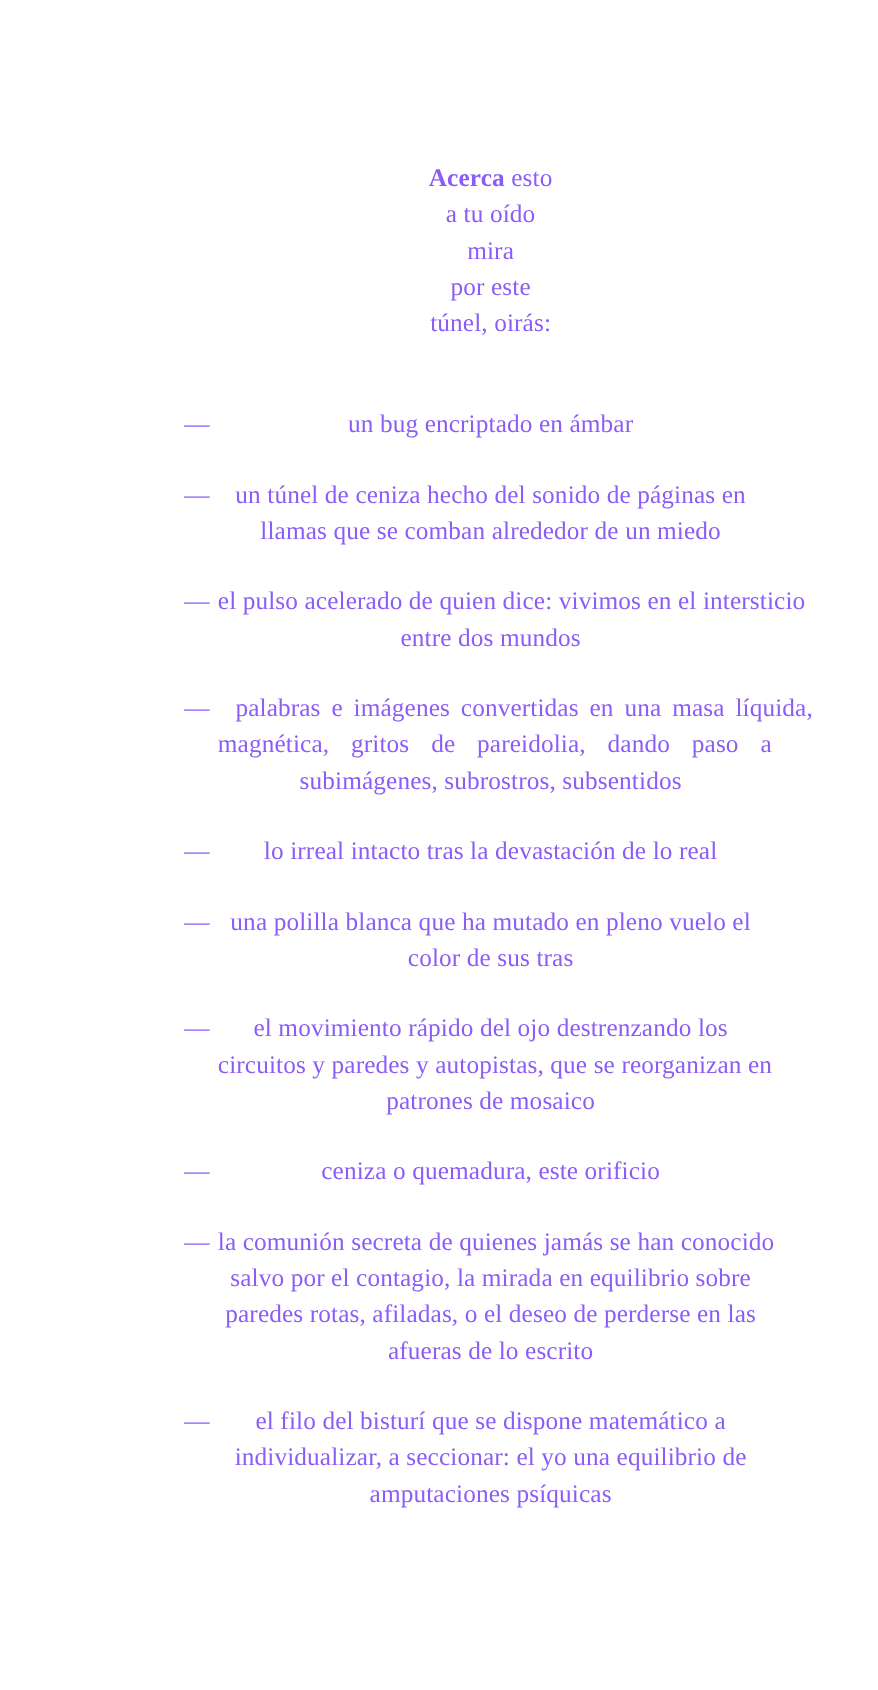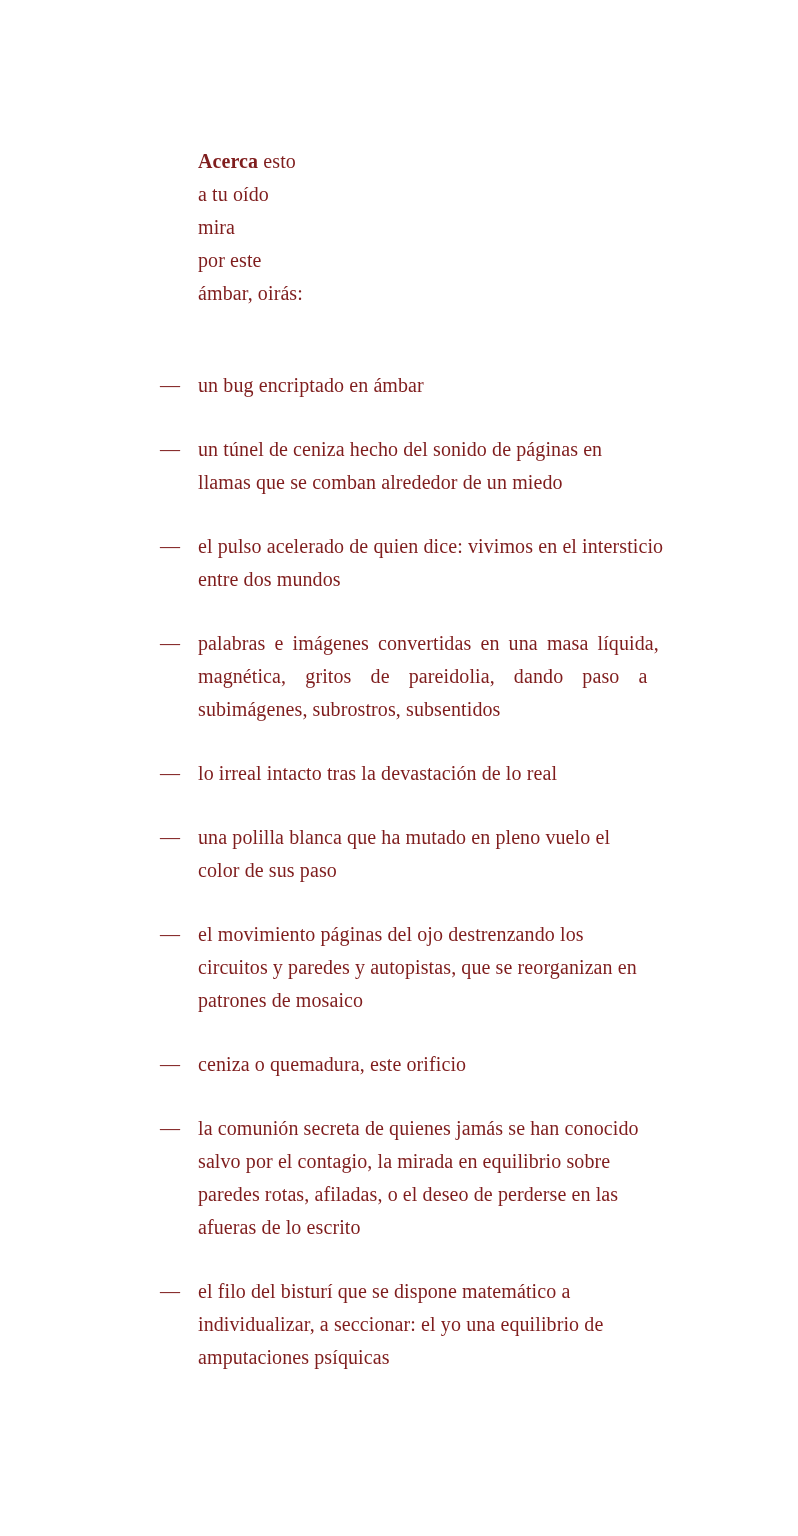--- a/index.html
+++ b/index.html
@@ -11,25 +11,26 @@
     height: 1536px;
     background: #ffffff;
     position: relative;
     overflow: hidden;
   }
   .poem {
     position: absolute;
     left: 160px;
     top: 145px;
     width: 534px;
-    color: #7f1d1d;
+    color: #8b5cf6;
     font-family: "Liberation Serif", serif;
-    font-size: 20px;
+    font-size: 23px;
     line-height: 33px;
     letter-spacing: 0.1px;
+    text-align: center;
   }
   .stanza {
     margin-left: 38px;
     margin-bottom: 59px;
   }
   .item {
     display: flex;
     margin-bottom: 31px;
   }
   .item:last-child { margin-bottom: 0; }
@@ -40,33 +41,33 @@
   .item-body {
     flex: 1 1 auto;
     min-width: 0;
   }
   .pline {
     white-space: nowrap;
   }
   .b { font-weight: bold; }
   .i { }
   
-  .item:nth-child(4) .pline:nth-child(1) { word-spacing: 4px; }
+  .item:nth-child(4) .pline:nth-child(1) { word-spacing: 4px; margin-left: 16px; }
   .item:nth-child(4) .pline:nth-child(2) { word-spacing: 14px; }
 </style>
 </head>
 <body>
 
 <div class="poem">
   <div class="stanza">
       <div class="pline"><span class="b">Acerca</span><span> esto</span></div>
       <div class="pline"><span>a tu oído</span></div>
       <div class="pline"><span>mira</span></div>
       <div class="pline"><span>por este</span></div>
-      <div class="pline"><span>ámbar, oirás:</span></div>
+      <div class="pline"><span>túnel, oirás:</span></div>
     </div>
   <div>
       <div class="item">
         <span class="dash">—</span>
         <div class="item-body">
           <div class="pline"><span>un bug encriptado en ámbar</span></div>
         </div>
       </div>
       <div class="item">
         <span class="dash">—</span>
@@ -93,27 +94,27 @@
       <div class="item">
         <span class="dash">—</span>
         <div class="item-body">
           <div class="pline"><span>lo irreal intacto tras la devastación de lo real</span></div>
         </div>
       </div>
       <div class="item">
         <span class="dash">—</span>
         <div class="item-body">
           <div class="pline"><span>una polilla blanca que ha mutado en pleno vuelo el</span></div>
-          <div class="pline"><span>color de sus paso</span></div>
+          <div class="pline"><span>color de sus tras</span></div>
         </div>
       </div>
       <div class="item">
         <span class="dash">—</span>
         <div class="item-body">
-          <div class="pline"><span>el movimiento páginas del ojo destrenzando los</span></div>
+          <div class="pline"><span>el movimiento rápido del ojo destrenzando los</span></div>
           <div class="pline"><span>circuitos y paredes y autopistas, que se reorganizan en</span></div>
           <div class="pline"><span>patrones de mosaico</span></div>
         </div>
       </div>
       <div class="item">
         <span class="dash">—</span>
         <div class="item-body">
           <div class="pline"><span>ceniza o quemadura, este orificio</span></div>
         </div>
       </div>

